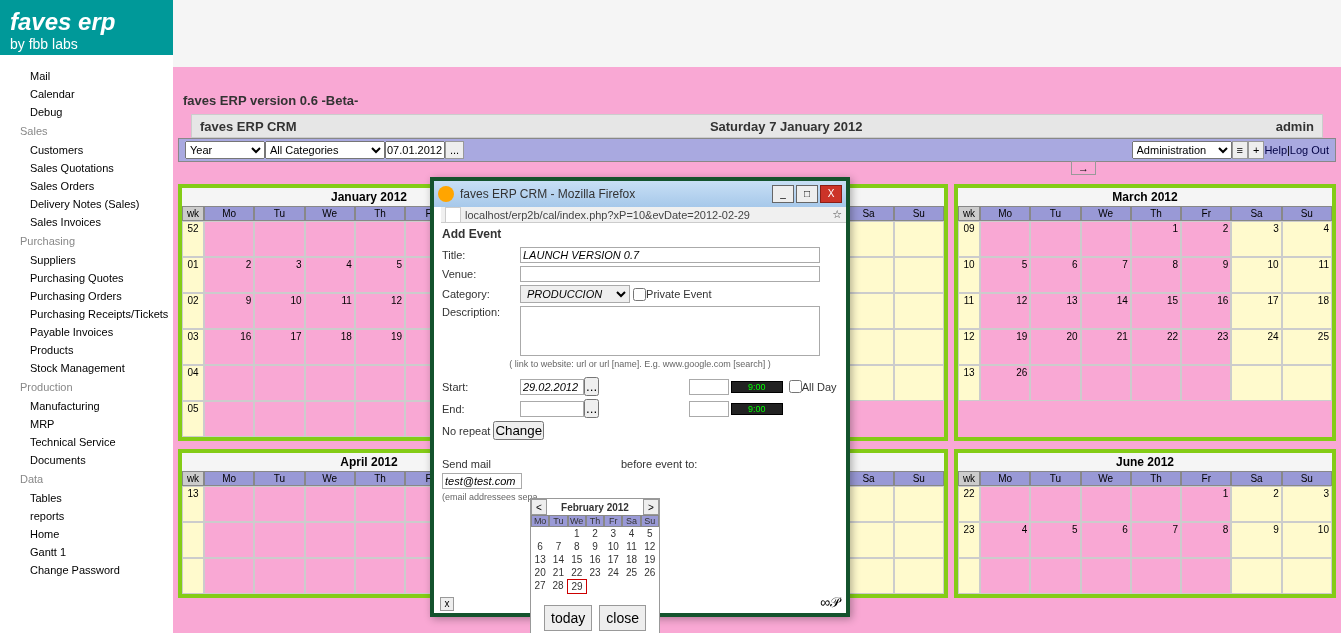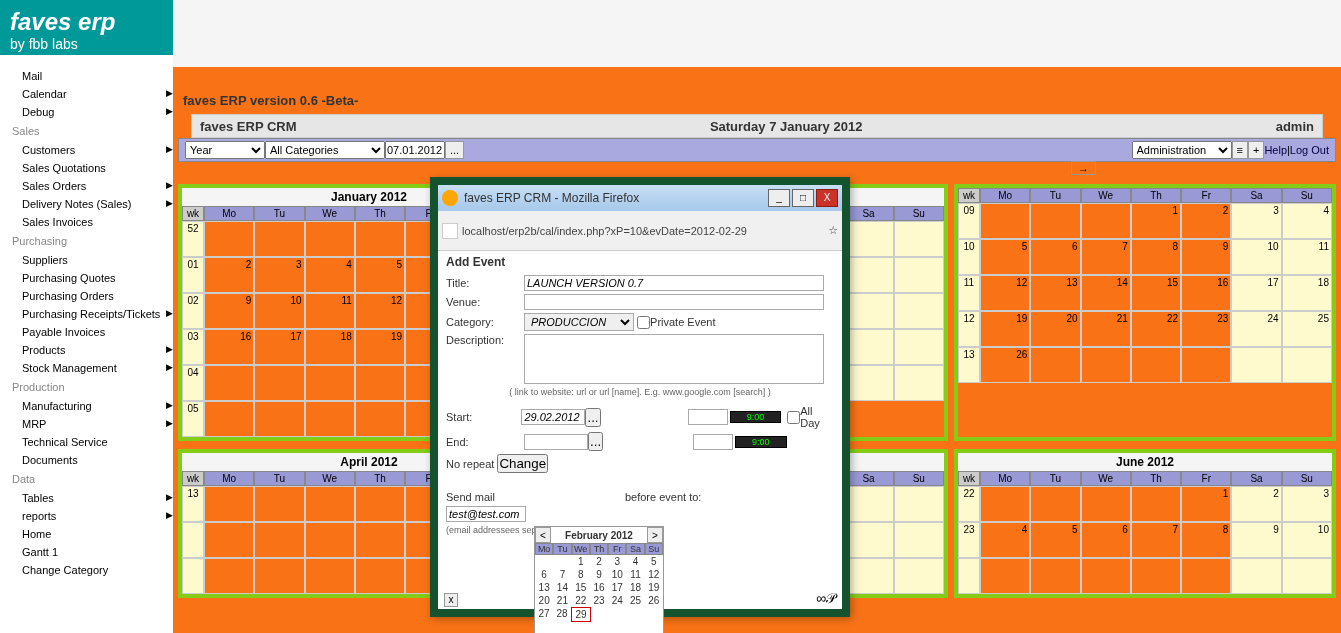--- a/index.html
+++ b/index.html
@@ -3,52 +3,52 @@
 <meta charset="utf-8">
 <style>
 * { box-sizing: border-box; margin: 0; padding: 0; }
 body { font-family: Arial, sans-serif; font-size: 11px; background: #fff; width: 1341px; height: 633px; overflow: hidden; position: relative; }
 .logo-area { width: 173px; height: 55px; background: #009999; color: #fff; padding: 8px 10px; }
 .logo-area .brand { font-size: 24px; font-weight: bold; font-style: italic; }
 .logo-area .subbrand { font-size: 14px; }
 .topbar { position: absolute; top: 0; left: 173px; right: 0; height: 67px; background: #f5f5f5; }
 .lang-select { position: absolute; top: 78px; right: 14px; font-size: 11px; }
 .lang-select select { font-size: 11px; }
-.sidebar { width: 180px; background: #fff; position: absolute; top: 67px; left: 4px; bottom: 0; border-right: 1px solid #ccc; font-size: 11px; }
+.sidebar { width: 180px; background: #fff; position: absolute; top: 67px; left: 12px; bottom: 0; border-right: 1px solid #ccc; font-size: 11px; }
 .side-group { color: #888; padding: 4px 8px; font-size: 11px; }
 .side-item { padding: 3px 8px 3px 18px; color: #000; position: relative; cursor: pointer; }
 .side-item .chev { position: absolute; right: 10px; top: 3px; font-size: 9px; }
-.main { position: absolute; left: 173px; top: 67px; right: 0; bottom: 0; background: #f97316; }
+.main { position: absolute; left: 173px; top: 67px; right: 0; bottom: 0; background: #f9a8d4; }
 .version-bar { padding: 26px 10px 6px 10px; font-weight: bold; color: #333; font-size: 13px; }
 .crm-header { background: #e6e6e6; border: 1px solid #ccc; height: 24px; display: flex; align-items: center; padding: 0 8px; margin: 0 18px; font-weight: bold; color: #333; font-size: 13px; }
 .crm-header .center { flex: 1; text-align: center; }
 .crm-header .right { }
 .toolbar { background: #a9a9e0; border: 1px solid #888; height: 24px; display: flex; align-items: center; padding: 2px 6px; margin: 0 5px; }
 .toolbar select, .toolbar input { font-size: 11px; height: 18px; }
 .toolbar .spacer { flex: 1; }
 .toolbar .btn { background: #eee; border: 1px solid #999; height: 18px; padding: 0 4px; font-size: 11px; cursor: pointer; display: inline-flex; align-items: center; }
 .arrowbar { height: 18px; margin: 0 5px; text-align: right; padding-right: 240px; }
 .calgrid { display: flex; gap: 6px; padding: 4px 5px; }
 .month { flex: 1; border: 4px solid #84cc16; min-width: 0; }
 .month-title { text-align: center; font-weight: bold; font-size: 12px; padding: 2px 0; background: #f5f5f5; }
 .dayhdr { display: flex; background: #9999d6; }
 .dayhdr div { flex: 1; text-align: center; border: 1px solid #888; font-size: 10px; padding: 1px 0; }
 .dayhdr div.wk { background: #ccc; flex: 0 0 22px; }
 .weeks .wkrow { display: flex; height: 36px; }
 .weeks .wkrow > div { flex: 1; border: 1px solid #ccc; text-align: right; font-size: 10px; padding: 1px 2px; }
 .weeks .wkrow > div.wk { background: #fffacd; flex: 0 0 22px; text-align: center; }
 .weeks .wkrow > div.we { background: #fffacd; }
 
-.dialog { position: absolute; left: 430px; top: 177px; width: 420px; height: 440px; border: 8px solid #14532d; background: #fff; box-shadow: 2px 2px 8px rgba(0,0,0,.3); }
+.dialog { position: absolute; left: 430px; top: 177px; width: 420px; height: 440px; border: 4px solid #14532d; background: #fff; box-shadow: 2px 2px 8px rgba(0,0,0,.3); }
 .dlg-title { background: linear-gradient(#c8dff5,#a6c8ea); height: 26px; display: flex; align-items: center; padding: 0 4px; font-size: 12px; }
 .dlg-title .tico { width: 16px; height: 16px; background: orange; border-radius: 50%; margin-right: 6px; }
 .dlg-title .ttxt { flex: 1; color: #333; }
 .dlg-title .winbtn { width: 22px; height: 18px; border: 1px solid #666; margin-left: 2px; background: #eee; text-align: center; font-size: 10px; line-height: 16px; cursor: pointer; }
 .dlg-title .winbtn.close { background: #cc3328; color: #fff; border-color: #8a1e16; }
-.urlbar { background: #f0f0f0; height: 40px; display: flex; align-items: center; padding: 0 4px; gap: 4px; border-bottom: 1px solid #ccc; color: #444; }
+.urlbar { background: #f0f0f0; height: 16px; display: flex; align-items: center; padding: 0 4px; gap: 4px; border-bottom: 1px solid #ccc; color: #444; margin-left: 7px; }
 .urlbar .favicon { width: 16px; height: 16px; background: #fff; border: 1px solid #ccc; }
 .dlg-body { padding: 4px 8px; color: #333; font-size: 11px; position: relative; }
 .dlg-body .hd { font-weight: bold; font-size: 12px; margin-bottom: 6px; }
 .frow { display: flex; margin: 3px 0; align-items: center; }
 .frow label { width: 78px; }
 .frow input[type=text], .frow textarea, .frow select { border: 1px solid #aaa; font-size: 11px; padding: 1px 2px; font-style: italic; }
 .frow textarea { height: 50px; width: 300px; resize: none; }
 .hint { text-align: center; font-size: 9px; color: #666; margin: 2px 0 8px 0; }
 .timebox { background: #222; color: #0f0; border: 1px solid #000; font-size: 9px; padding: 0 16px; margin-left: 2px; }
 .small { font-size: 9px; color: #666; }
@@ -102,21 +102,21 @@
     <div class="side-group">Production</div>
     <div class="side-item">Manufacturing<span class="chev">▶</span></div>
     <div class="side-item">MRP<span class="chev">▶</span></div>
     <div class="side-item">Technical Service</div>
     <div class="side-item">Documents</div>
     <div class="side-group">Data</div>
     <div class="side-item">Tables<span class="chev">▶</span></div>
     <div class="side-item">reports<span class="chev">▶</span></div>
     <div class="side-item">Home</div>
     <div class="side-item">Gantt 1</div>
-    <div class="side-item">Change Category</div>
+    <div class="side-item">Change Password</div>
   </div>
 
 <div class="main">
   <div class="version-bar">faves ERP version 0.6 -Beta-</div>
   <div class="crm-header">
     <span>faves ERP CRM</span>
     <span class="center">Saturday 7 January 2012</span>
     <span class="right">admin</span>
   </div>
   <div class="toolbar">
@@ -270,20 +270,21 @@
             <div></div>
             <div></div>
             <div></div>
             <div></div>
             <div class="we"></div>
             <div class="we"></div>
           </div>
         </div>
       </div>
       <div class="month">
+        <div class="month-title">March 2012</div>
         <div class="dayhdr">
           <div class="wk">wk</div>
           <div>Mo</div>
           <div>Tu</div>
           <div>We</div>
           <div>Th</div>
           <div>Fr</div>
           <div>Sa</div>
           <div>Su</div>
         </div>

